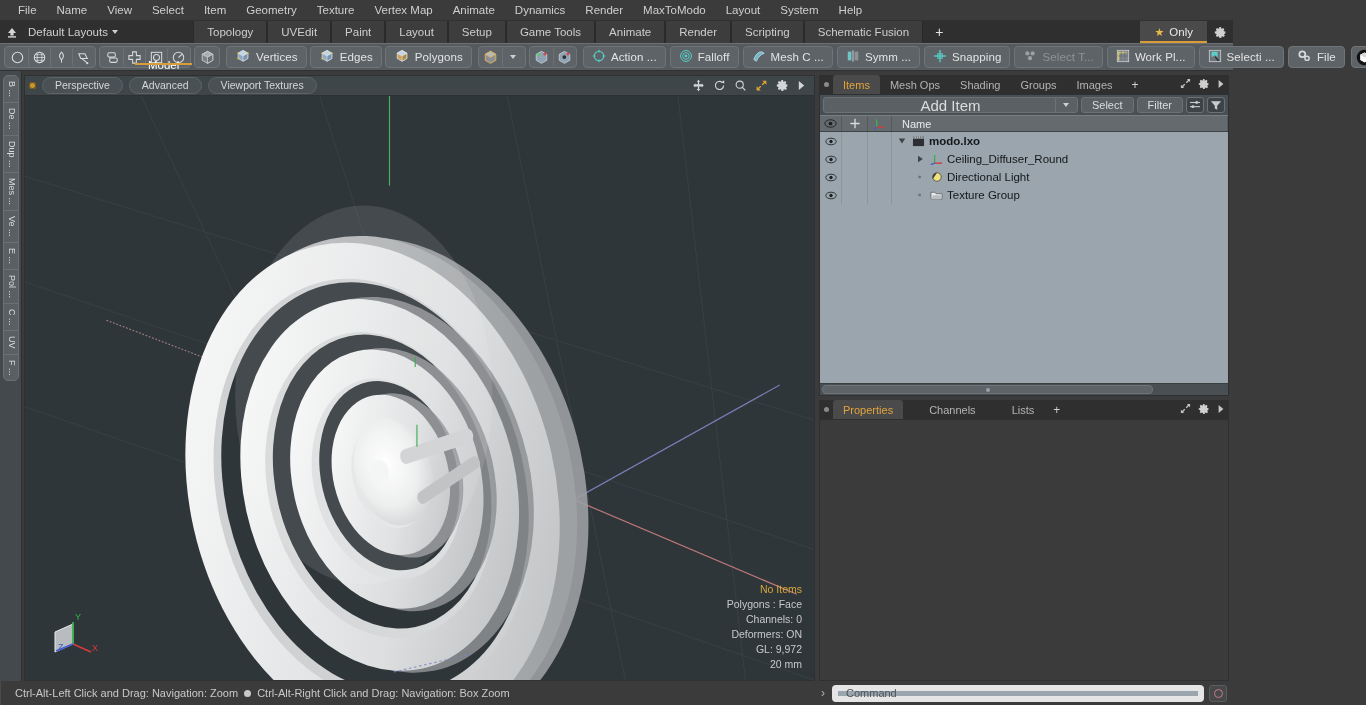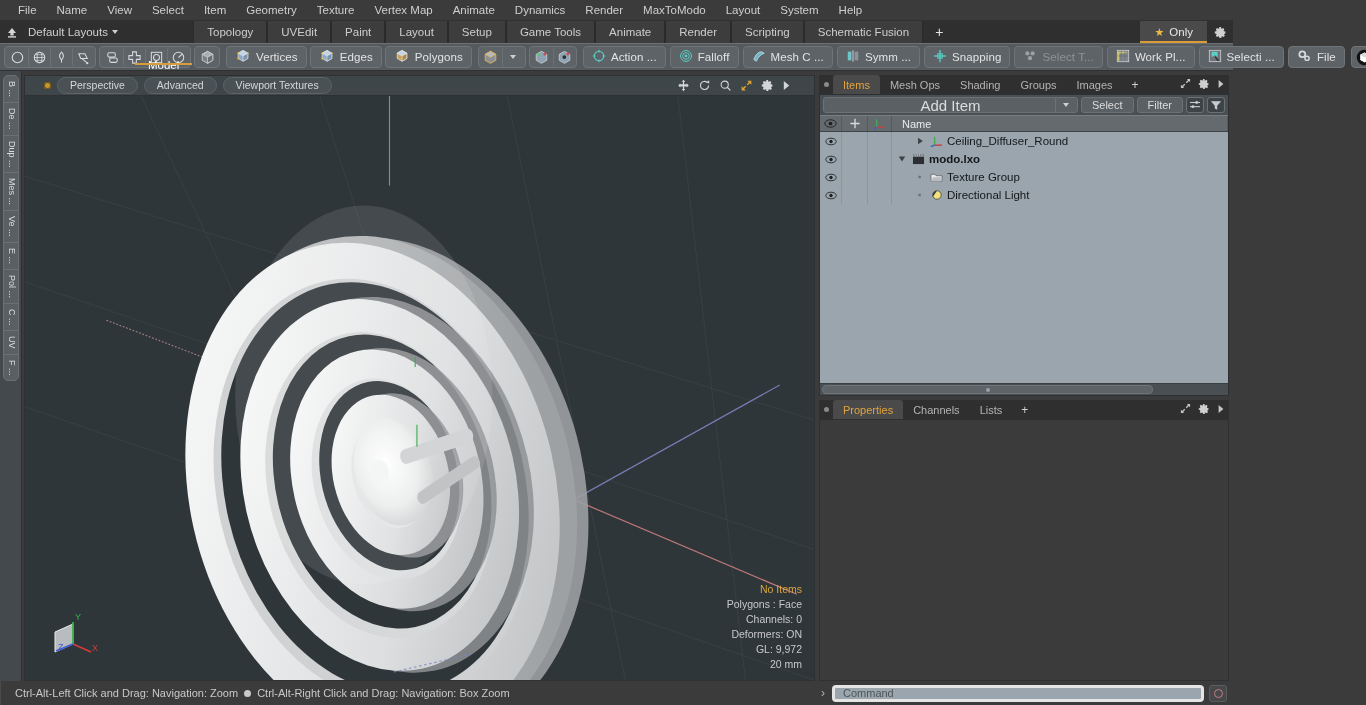--- a/index.html
+++ b/index.html
@@ -96,21 +96,21 @@
     writing-mode: vertical-rl; text-orientation: mixed;
     font-size: 9px; color: #dcdcdc; padding: 5px 1px; text-align: center;
     cursor: default; white-space: nowrap;
   }
   .vtab + .vtab { border-top: 1px solid #6b7074; }
 
   
   .vpcol { flex: 1; display: flex; flex-direction: column; min-width: 0; background: #3b3b3b; padding: 4px 2px 0 2px;}
   .vpheader {
     height: 20px; flex: 0 0 20px; background: #3f464a;
-    display: flex; align-items: center; padding: 0 19px; gap: 6px;
+    display: flex; align-items: center; padding: 0 4px; gap: 6px;
     border: 1px solid #2d3134; border-bottom: none;
   }
   .dot-orange { width: 7px; height: 7px; border-radius: 50%; background: #c9972f; box-shadow: 0 0 0 1px #6a5217 inset; }
   .vpbtn {
     padding: 1px 12px; background: #4a5155; border: 1px solid #5c6469; border-radius: 9px;
     color: #d2d7da; font-size: 10.5px; cursor: default; line-height: 13px;
   }
   .vpheader .spacer { flex: 1; }
   .vpicons { display: flex; align-items: center; gap: 8px; padding-right: 4px; }
   .vpicons svg { display: block; cursor: default; }
@@ -195,21 +195,21 @@
   
   .statusbar { height: 24px; flex: 0 0 24px; background: #3b3b3b; display: flex; align-items: stretch; }
   .status-left {
     flex: 1; display: flex; align-items: center; padding-left: 14px;
     font-size: 11px; color: #c8c8c8; border-left: 1px solid #4a4a4a;
   }
   .status-left .bullet { display: inline-block; width: 7px; height: 7px; background: #c8c8c8; border-radius: 50%; margin: 0 6px; vertical-align: middle; }
   .status-right { width: 416px; flex: 0 0 416px; display: flex; align-items: center; gap: 5px; padding: 0 6px 0 2px; }
   .cmd-arrow { color: #aeb2b5; font-size: 12px; padding: 0 2px; }
   .cmd-input {
-    flex: 1; height: 17px; background: #9aa5ad; border: 3px solid #e5e5e5; border-radius: 4px;
+    flex: 1; height: 17px; background: #9aa5ad; border: 6px solid #e5e5e5; border-radius: 4px;
     display: flex; align-items: center; padding: 0 8px; color: #4c5559; font-size: 11px;
   }
   .cmd-circle {
     width: 18px; height: 17px; background: #46484a; border: 1px solid #5a5c5e; border-radius: 3px;
     display: flex; align-items: center; justify-content: center;
   }
   .cmd-circle i { width: 9px; height: 9px; border-radius: 50%; border: 1.6px solid #c97b86; display: block; }
 </style>
 </head>
 <body>
@@ -711,46 +711,20 @@
             <svg width="13" height="13" viewBox="0 0 14 14">
                 <line x1="4" y1="11" x2="4" y2="2.5" stroke="#3fae53" stroke-width="1.4"></line>
                 <line x1="4" y1="11" x2="12" y2="11" stroke="#d13c3c" stroke-width="1.4"></line>
                 <line x1="4" y1="11" x2="1" y2="13" stroke="#3a5bd1" stroke-width="1.4"></line>
               </svg>
           </div>
           <div class="th-col th-name">Name</div>
         </div>
 
         <div class="treebody" id="tree-body">
-            <div class="trow">
-              <div class="tr-eye">
-                <svg width="12" height="9" viewBox="0 0 16 11">
-                  <ellipse cx="8" cy="5.5" rx="7" ry="4.4" fill="none" stroke="#1d1f21" stroke-width="1.1"></ellipse>
-                  <circle cx="8" cy="5.5" r="2.2" fill="#1d1f21"></circle>
-                </svg>
-              </div>
-              <div class="tr-c2"></div>
-              <div class="tr-c3"></div>
-              <div class="tr-name">
-                <span class="indent"></span>
-                <span class="tw">
-                  <svg width="8" height="8" viewBox="0 0 10 10">
-                    <path fill="#3d4347" d="M2.5 1l6 4-6 4z"></path>
-                  </svg>
-                </span>
-                <span style="display: flex;">
-                  <svg width="13" height="12" viewBox="0 0 14 13">
-                    <line x1="5" y1="11" x2="5" y2="2" stroke="#3fae53" stroke-width="1.5"></line>
-                    <line x1="5" y1="11" x2="13" y2="11" stroke="#d13c3c" stroke-width="1.5"></line>
-                    <line x1="5" y1="11" x2="0.8" y2="12.5" stroke="#3a5bd1" stroke-width="1.5"></line>
-                  </svg>
-                </span>
-                <span class="label">Ceiling_Diffuser_Round</span>
-              </div>
-            </div>
             <div class="trow root">
               <div class="tr-eye">
                 <svg width="12" height="9" viewBox="0 0 16 11">
                   <ellipse cx="8" cy="5.5" rx="7" ry="4.4" fill="none" stroke="#1d1f21" stroke-width="1.1"></ellipse>
                   <circle cx="8" cy="5.5" r="2.2" fill="#1d1f21"></circle>
                 </svg>
               </div>
               <div class="tr-c2"></div>
               <div class="tr-c3"></div>
               <div class="tr-name">
@@ -775,30 +749,31 @@
                   <ellipse cx="8" cy="5.5" rx="7" ry="4.4" fill="none" stroke="#1d1f21" stroke-width="1.1"></ellipse>
                   <circle cx="8" cy="5.5" r="2.2" fill="#1d1f21"></circle>
                 </svg>
               </div>
               <div class="tr-c2"></div>
               <div class="tr-c3"></div>
               <div class="tr-name">
                 <span class="indent"></span>
                 <span class="tw">
                   <svg width="8" height="8" viewBox="0 0 10 10">
-                    <rect x="3" y="3.5" width="3" height="3" fill="#6b7276"></rect>
+                    <path fill="#3d4347" d="M2.5 1l6 4-6 4z"></path>
                   </svg>
                 </span>
                 <span style="display: flex;">
-                  <svg width="13" height="11" viewBox="0 0 14 12">
-                    <path fill="#e9eaec" stroke="#4a4f53" stroke-width="0.7" d="M1 2.5h4.4l1.2 1.6H13V10H1z"></path>
-                    <path fill="#b9bdc1" d="M1 10l2.2-4.4H13L10.8 10z"></path>
+                  <svg width="13" height="12" viewBox="0 0 14 13">
+                    <line x1="5" y1="11" x2="5" y2="2" stroke="#3fae53" stroke-width="1.5"></line>
+                    <line x1="5" y1="11" x2="13" y2="11" stroke="#d13c3c" stroke-width="1.5"></line>
+                    <line x1="5" y1="11" x2="0.8" y2="12.5" stroke="#3a5bd1" stroke-width="1.5"></line>
                   </svg>
                 </span>
-                <span class="label">Texture Group</span>
+                <span class="label">Ceiling_Diffuser_Round</span>
               </div>
             </div>
             <div class="trow">
               <div class="tr-eye">
                 <svg width="12" height="9" viewBox="0 0 16 11">
                   <ellipse cx="8" cy="5.5" rx="7" ry="4.4" fill="none" stroke="#1d1f21" stroke-width="1.1"></ellipse>
                   <circle cx="8" cy="5.5" r="2.2" fill="#1d1f21"></circle>
                 </svg>
               </div>
               <div class="tr-c2"></div>
@@ -812,34 +787,59 @@
                 </span>
                 <span style="display: flex;">
                   <svg width="13" height="12" viewBox="0 0 14 13">
                     <circle cx="7.5" cy="6.5" r="4.6" fill="#f1e27a" stroke="#3a3d40" stroke-width="0.8"></circle>
                     <path d="M7.5 1.9A4.6 4.6 0 003.2 8.4z" fill="#3a3d40"></path>
                   </svg>
                 </span>
                 <span class="label">Directional Light</span>
               </div>
             </div>
+            <div class="trow">
+              <div class="tr-eye">
+                <svg width="12" height="9" viewBox="0 0 16 11">
+                  <ellipse cx="8" cy="5.5" rx="7" ry="4.4" fill="none" stroke="#1d1f21" stroke-width="1.1"></ellipse>
+                  <circle cx="8" cy="5.5" r="2.2" fill="#1d1f21"></circle>
+                </svg>
+              </div>
+              <div class="tr-c2"></div>
+              <div class="tr-c3"></div>
+              <div class="tr-name">
+                <span class="indent"></span>
+                <span class="tw">
+                  <svg width="8" height="8" viewBox="0 0 10 10">
+                    <rect x="3" y="3.5" width="3" height="3" fill="#6b7276"></rect>
+                  </svg>
+                </span>
+                <span style="display: flex;">
+                  <svg width="13" height="11" viewBox="0 0 14 12">
+                    <path fill="#e9eaec" stroke="#4a4f53" stroke-width="0.7" d="M1 2.5h4.4l1.2 1.6H13V10H1z"></path>
+                    <path fill="#b9bdc1" d="M1 10l2.2-4.4H13L10.8 10z"></path>
+                  </svg>
+                </span>
+                <span class="label">Texture Group</span>
+              </div>
+            </div>
           </div>
 
         <div class="hscroll">
           <div class="thumb">
               <i></i>
             </div>
         </div>
       </div>
 
       <div class="ptabbar" style="margin-top:4px;">
         <span class="pdot">
             <i></i>
           </span>
-        <div id="bottom-tabs" style="display:flex;">
+        <div id="bottom-tabs" style="display:flex;gap:16px;">
             <div class="ptab active">Properties</div>
             <div class="ptab">Channels</div>
             <div class="ptab">Lists</div>
           </div>
         <div class="ptab-plus">+</div>
         <div class="spacer"></div>
         <div class="ptab-icons">
           <span><svg width="11" height="11" viewBox="0 0 12 12">
                 <path fill="#c6c6c6" d="M1 11l0-3.6 1.3 1.3 2.4-2.4 1 1-2.4 2.4 1.3 1.3z"></path>
                 <path fill="#c6c6c6" d="M11 1l0 3.6-1.3-1.3-2.4 2.4-1-1 2.4-2.4-1.3-1.3z"></path>

